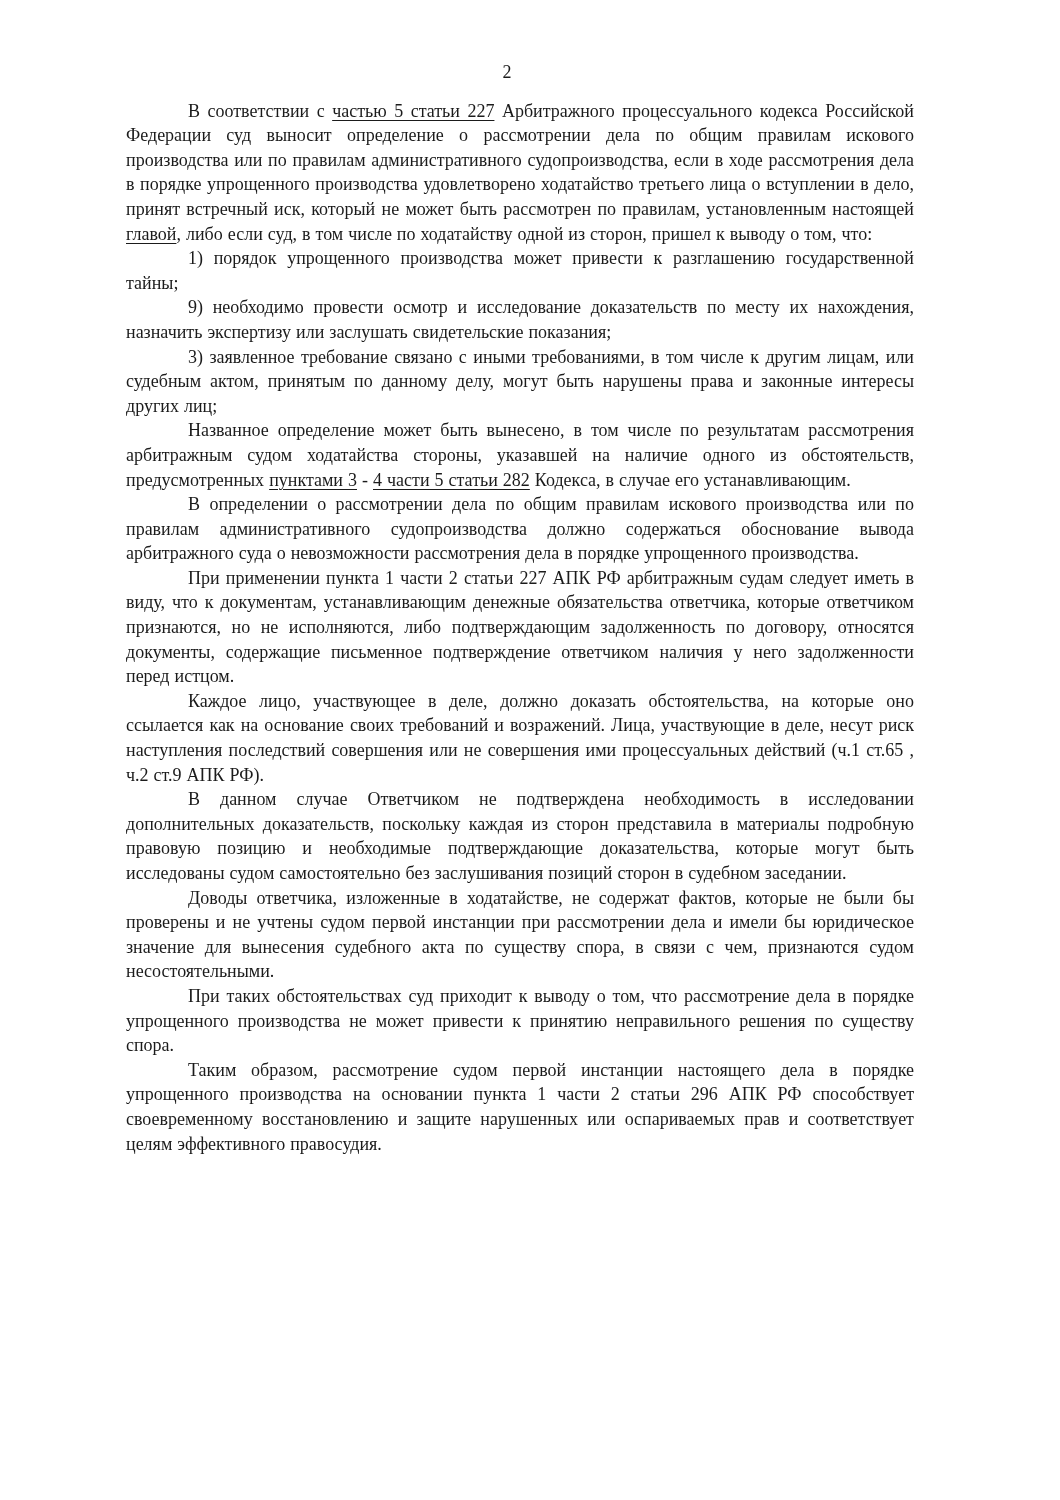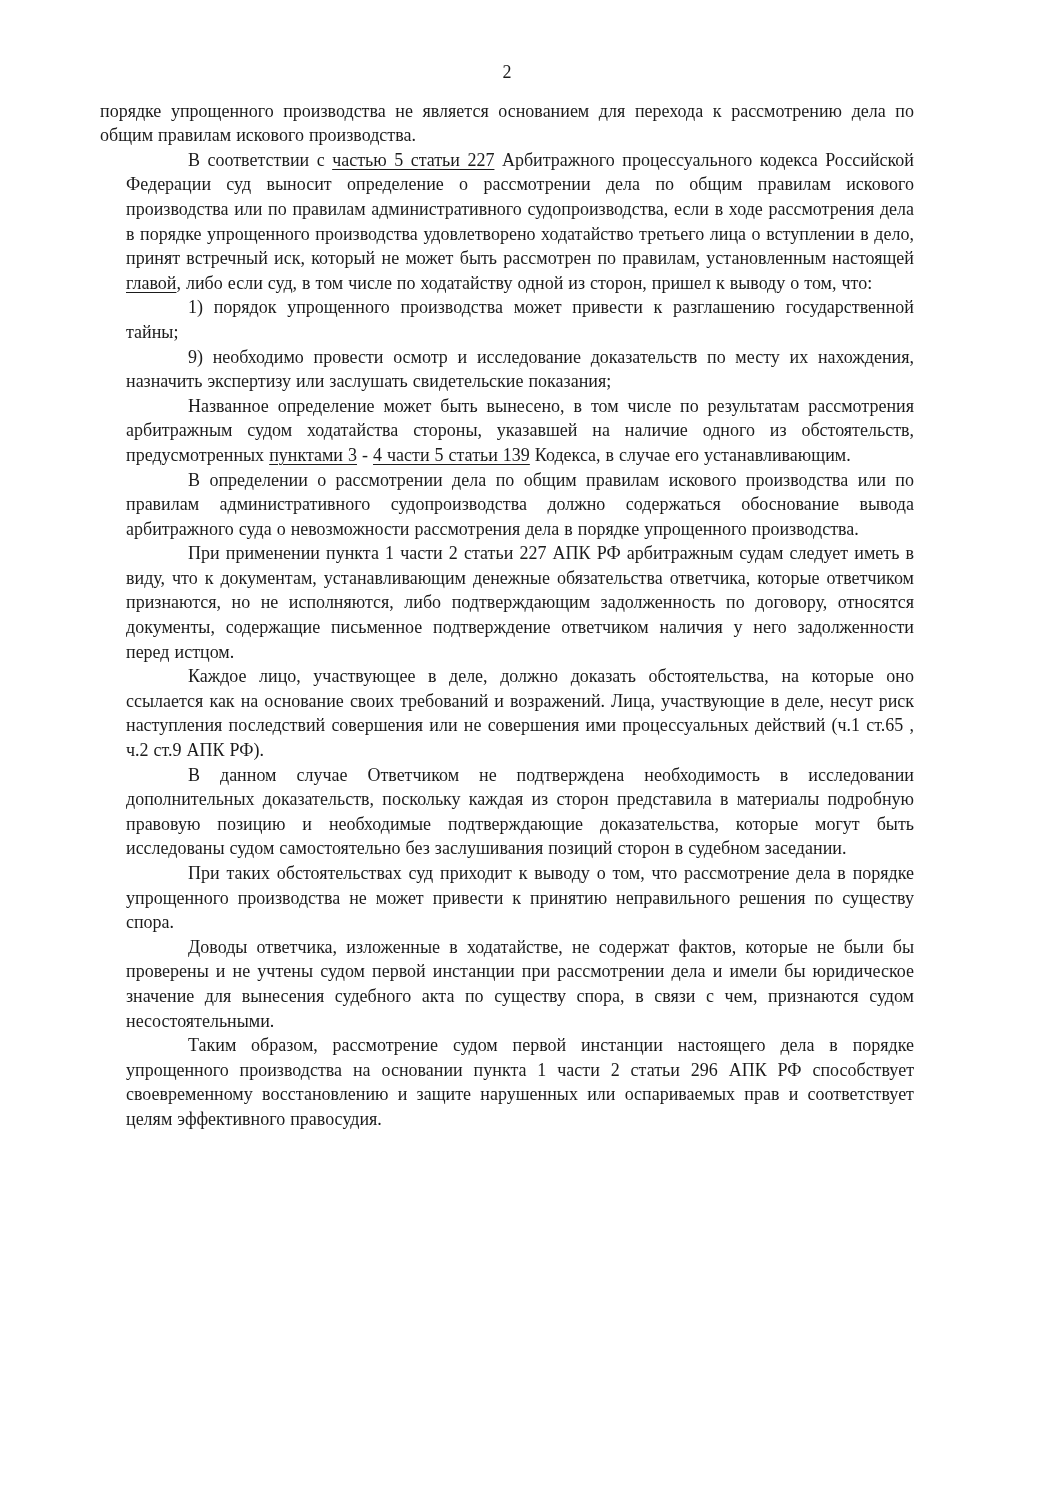--- a/index.html
+++ b/index.html
@@ -43,26 +43,26 @@
     text-underline-offset: 3px;
     text-decoration-thickness: 1px;
   }
 </style>
 </head>
 <body>
 
 <div class="page">
   <div class="page-number">2</div>
   <div class="doc-body" id="document-body">
-      <p class="para"><span class="">порядке упрощенного производства не является основанием для перехода к рассмотрению дела по общим правилам искового производства.</span></p>
       <p class="para indent"><span class="">В соответствии с </span><span class="u">частью 5 статьи 227</span><span class=""> Арбитражного процессуального кодекса Российской Федерации суд выносит определение о рассмотрении дела по общим правилам искового производства или по правилам административного судопроизводства, если в ходе рассмотрения дела в порядке упрощенного производства удовлетворено ходатайство третьего лица о вступлении в дело, принят встречный иск, который не может быть рассмотрен по правилам, установленным настоящей </span><span class="u">главой</span><span class="">, либо если суд, в том числе по ходатайству одной из сторон, пришел к выводу о том, что:</span></p>
       <p class="para indent"><span class="">1) порядок упрощенного производства может привести к разглашению государственной тайны;</span></p>
       <p class="para indent"><span class="">9) необходимо провести осмотр и исследование доказательств по месту их нахождения, назначить экспертизу или заслушать свидетельские показания;</span></p>
-      <p class="para indent"><span class="">Названное определение может быть вынесено, в том числе по результатам рассмотрения арбитражным судом ходатайства стороны, указавшей на наличие одного из обстоятельств, предусмотренных </span><span class="u">пунктами 3</span><span class=""> - </span><span class="u">4 части 5 статьи 139</span><span class=""> Кодекса, в случае его устанавливающим.</span></p>
+      <p class="para indent"><span class="">3) заявленное требование связано с иными требованиями, в том числе к другим лицам, или судебным актом, принятым по данному делу, могут быть нарушены права и законные интересы других лиц;</span></p>
+      <p class="para indent"><span class="">Названное определение может быть вынесено, в том числе по результатам рассмотрения арбитражным судом ходатайства стороны, указавшей на наличие одного из обстоятельств, предусмотренных </span><span class="u">пунктами 3</span><span class=""> - </span><span class="u">4 части 5 статьи 282</span><span class=""> Кодекса, в случае его устанавливающим.</span></p>
       <p class="para indent"><span class="">В определении о рассмотрении дела по общим правилам искового производства или по правилам административного судопроизводства должно содержаться обоснование вывода арбитражного суда о невозможности рассмотрения дела в порядке упрощенного производства.</span></p>
       <p class="para indent"><span class="">При применении пункта 1 части 2 статьи 227 АПК РФ арбитражным судам следует иметь в виду, что к документам, устанавливающим денежные обязательства ответчика, которые ответчиком признаются, но не исполняются, либо подтверждающим задолженность по договору, относятся документы, содержащие письменное подтверждение ответчиком наличия у него задолженности перед истцом.</span></p>
       <p class="para indent"><span class="">Каждое лицо, участвующее в деле, должно доказать обстоятельства, на которые оно ссылается как на основание своих требований и возражений. Лица, участвующие в деле, несут риск наступления последствий совершения или не совершения ими процессуальных действий (ч.1 ст.65 , ч.2 ст.9 АПК РФ).</span></p>
       <p class="para indent"><span class="">В данном случае Ответчиком не подтверждена необходимость в исследовании дополнительных доказательств, поскольку каждая из сторон представила в материалы подробную правовую позицию и необходимые подтверждающие доказательства, которые могут быть исследованы судом самостоятельно без заслушивания позиций сторон в судебном заседании.</span></p>
+      <p class="para indent"><span class="">Доводы ответчика, изложенные в ходатайстве, не содержат фактов, которые не были бы проверены и не учтены судом первой инстанции при рассмотрении дела и имели бы юридическое значение для вынесения судебного акта по существу спора, в связи с чем, признаются судом несостоятельными.</span></p>
       <p class="para indent"><span class="">При таких обстоятельствах суд приходит к выводу о том, что рассмотрение дела в порядке упрощенного производства не может привести к принятию неправильного решения по существу спора.</span></p>
-      <p class="para indent"><span class="">Доводы ответчика, изложенные в ходатайстве, не содержат фактов, которые не были бы проверены и не учтены судом первой инстанции при рассмотрении дела и имели бы юридическое значение для вынесения судебного акта по существу спора, в связи с чем, признаются судом несостоятельными.</span></p>
       <p class="para indent"><span class="">Таким образом, рассмотрение судом первой инстанции настоящего дела в порядке упрощенного производства на основании пункта 1 части 2 статьи 296 АПК РФ способствует своевременному восстановлению и защите нарушенных или оспариваемых прав и  соответствует целям эффективного правосудия.</span></p>
     </div>
 </div>
 
 </body></html>

